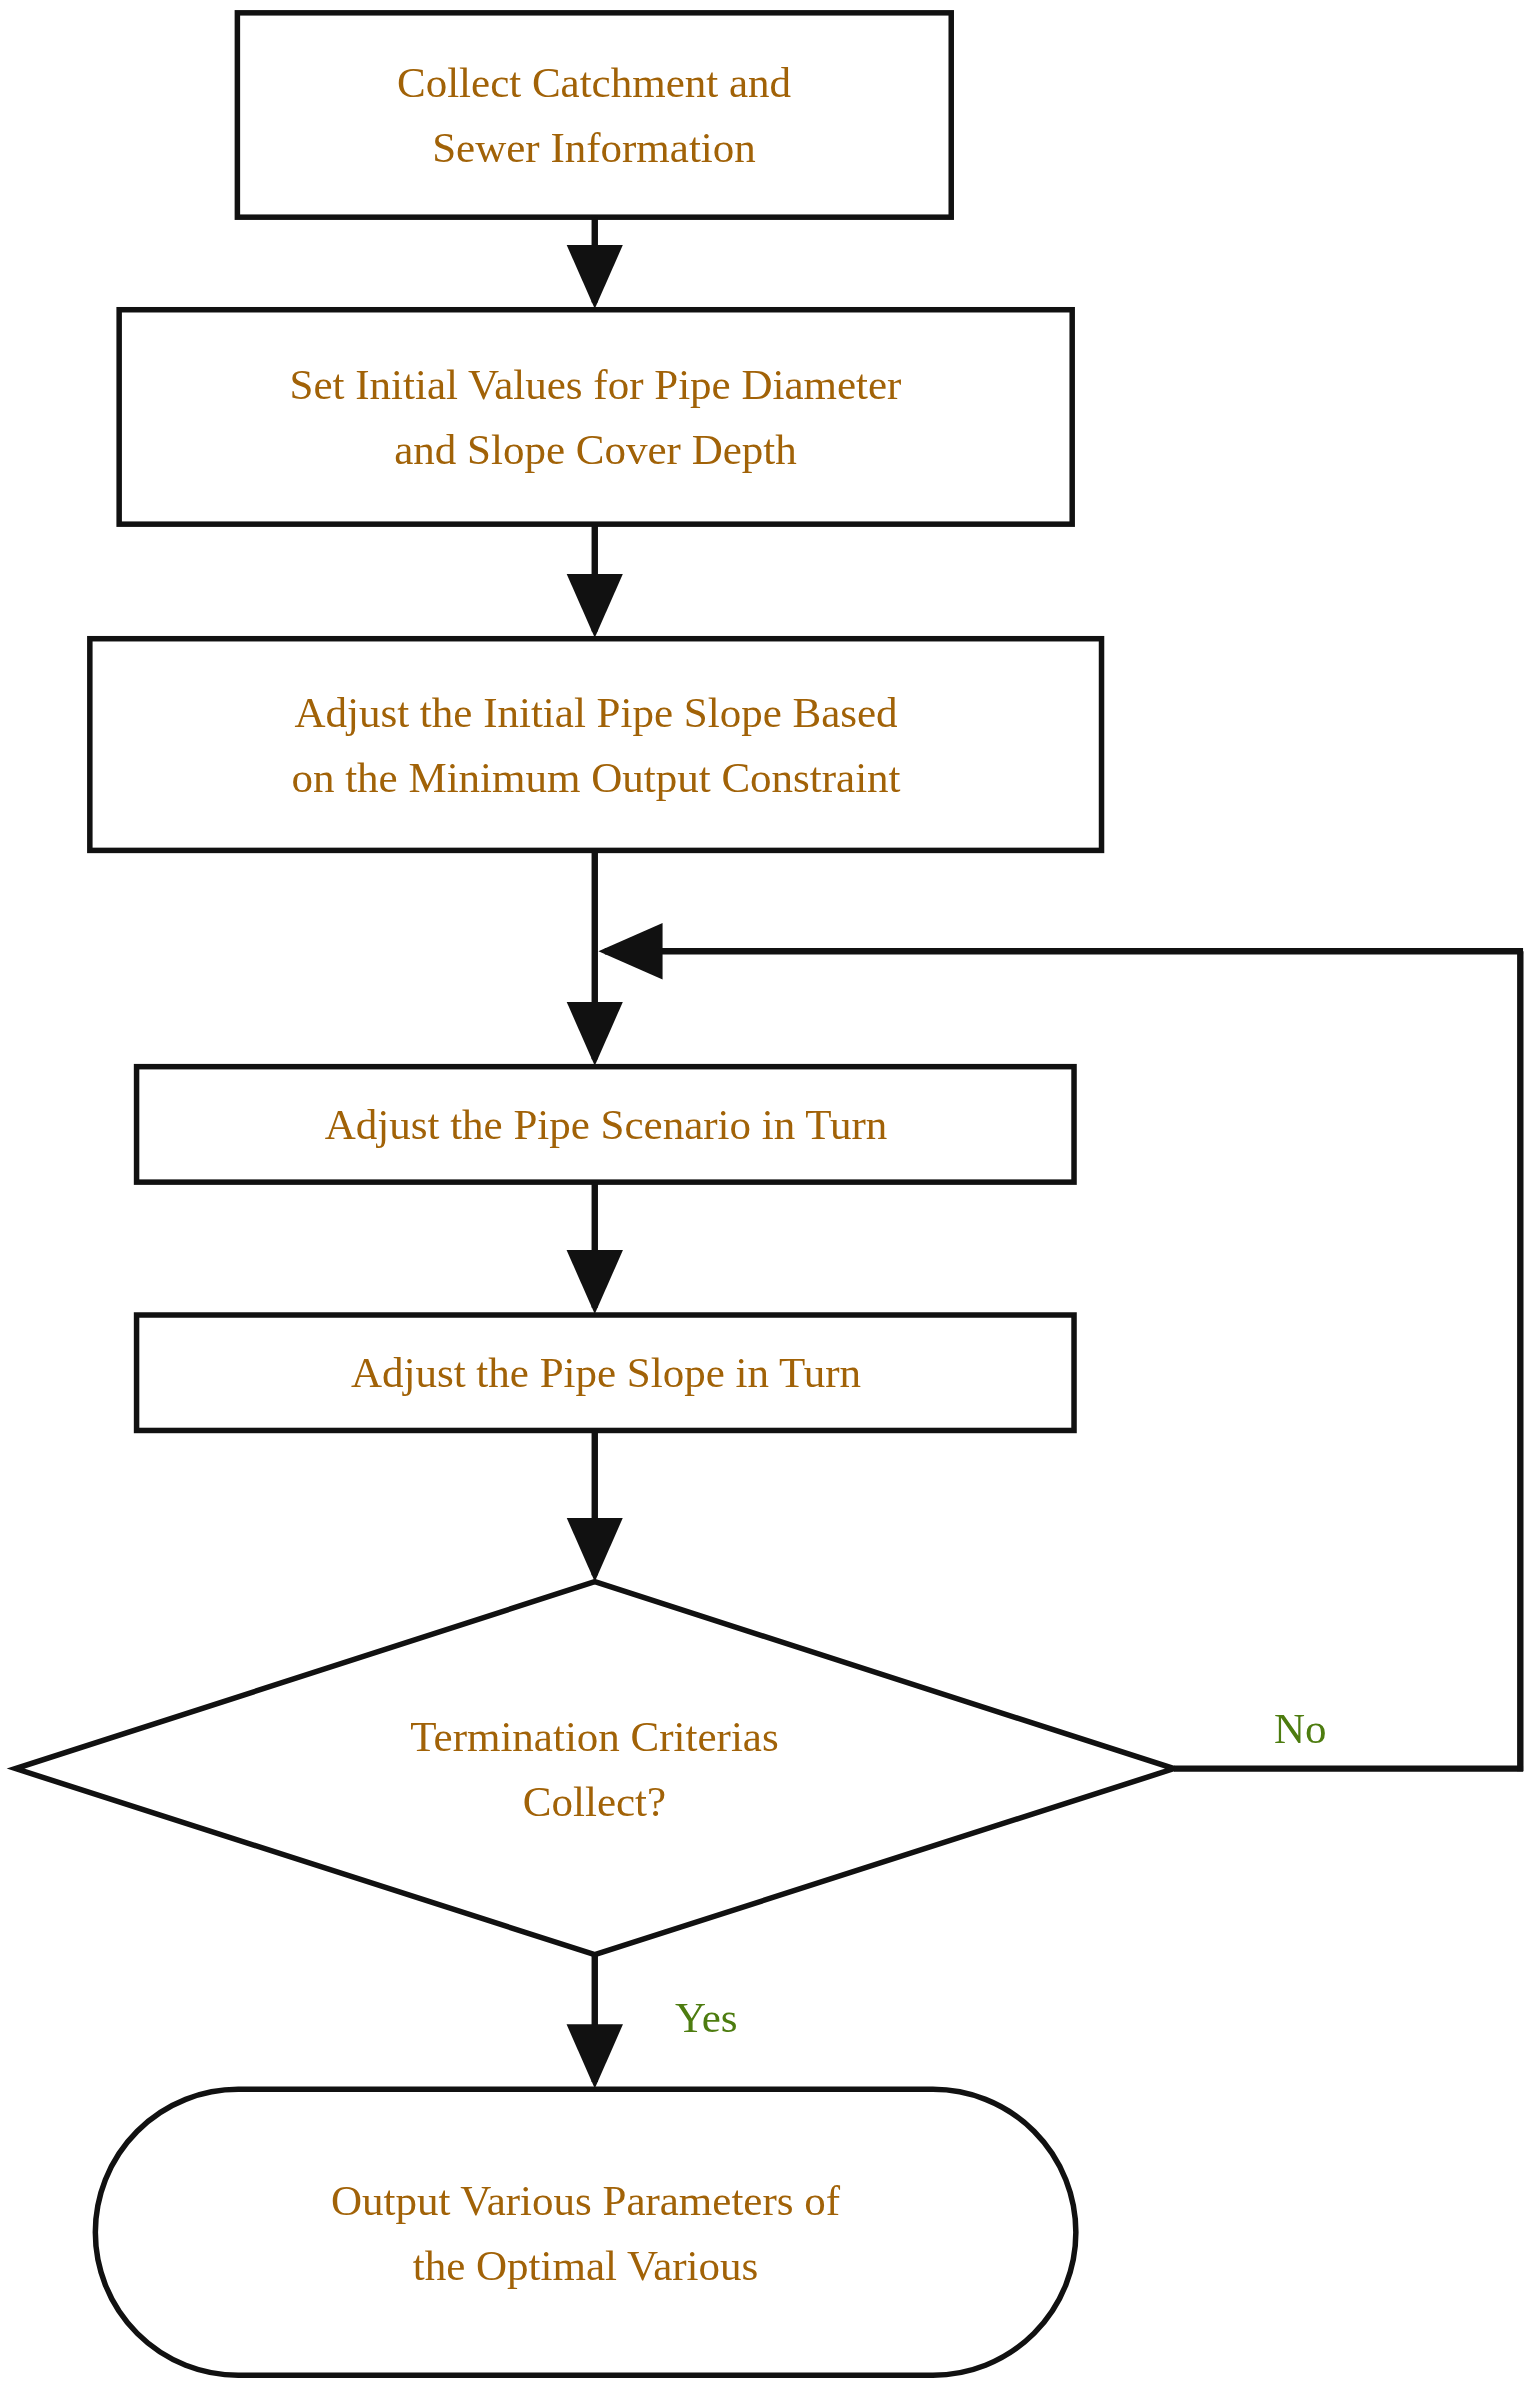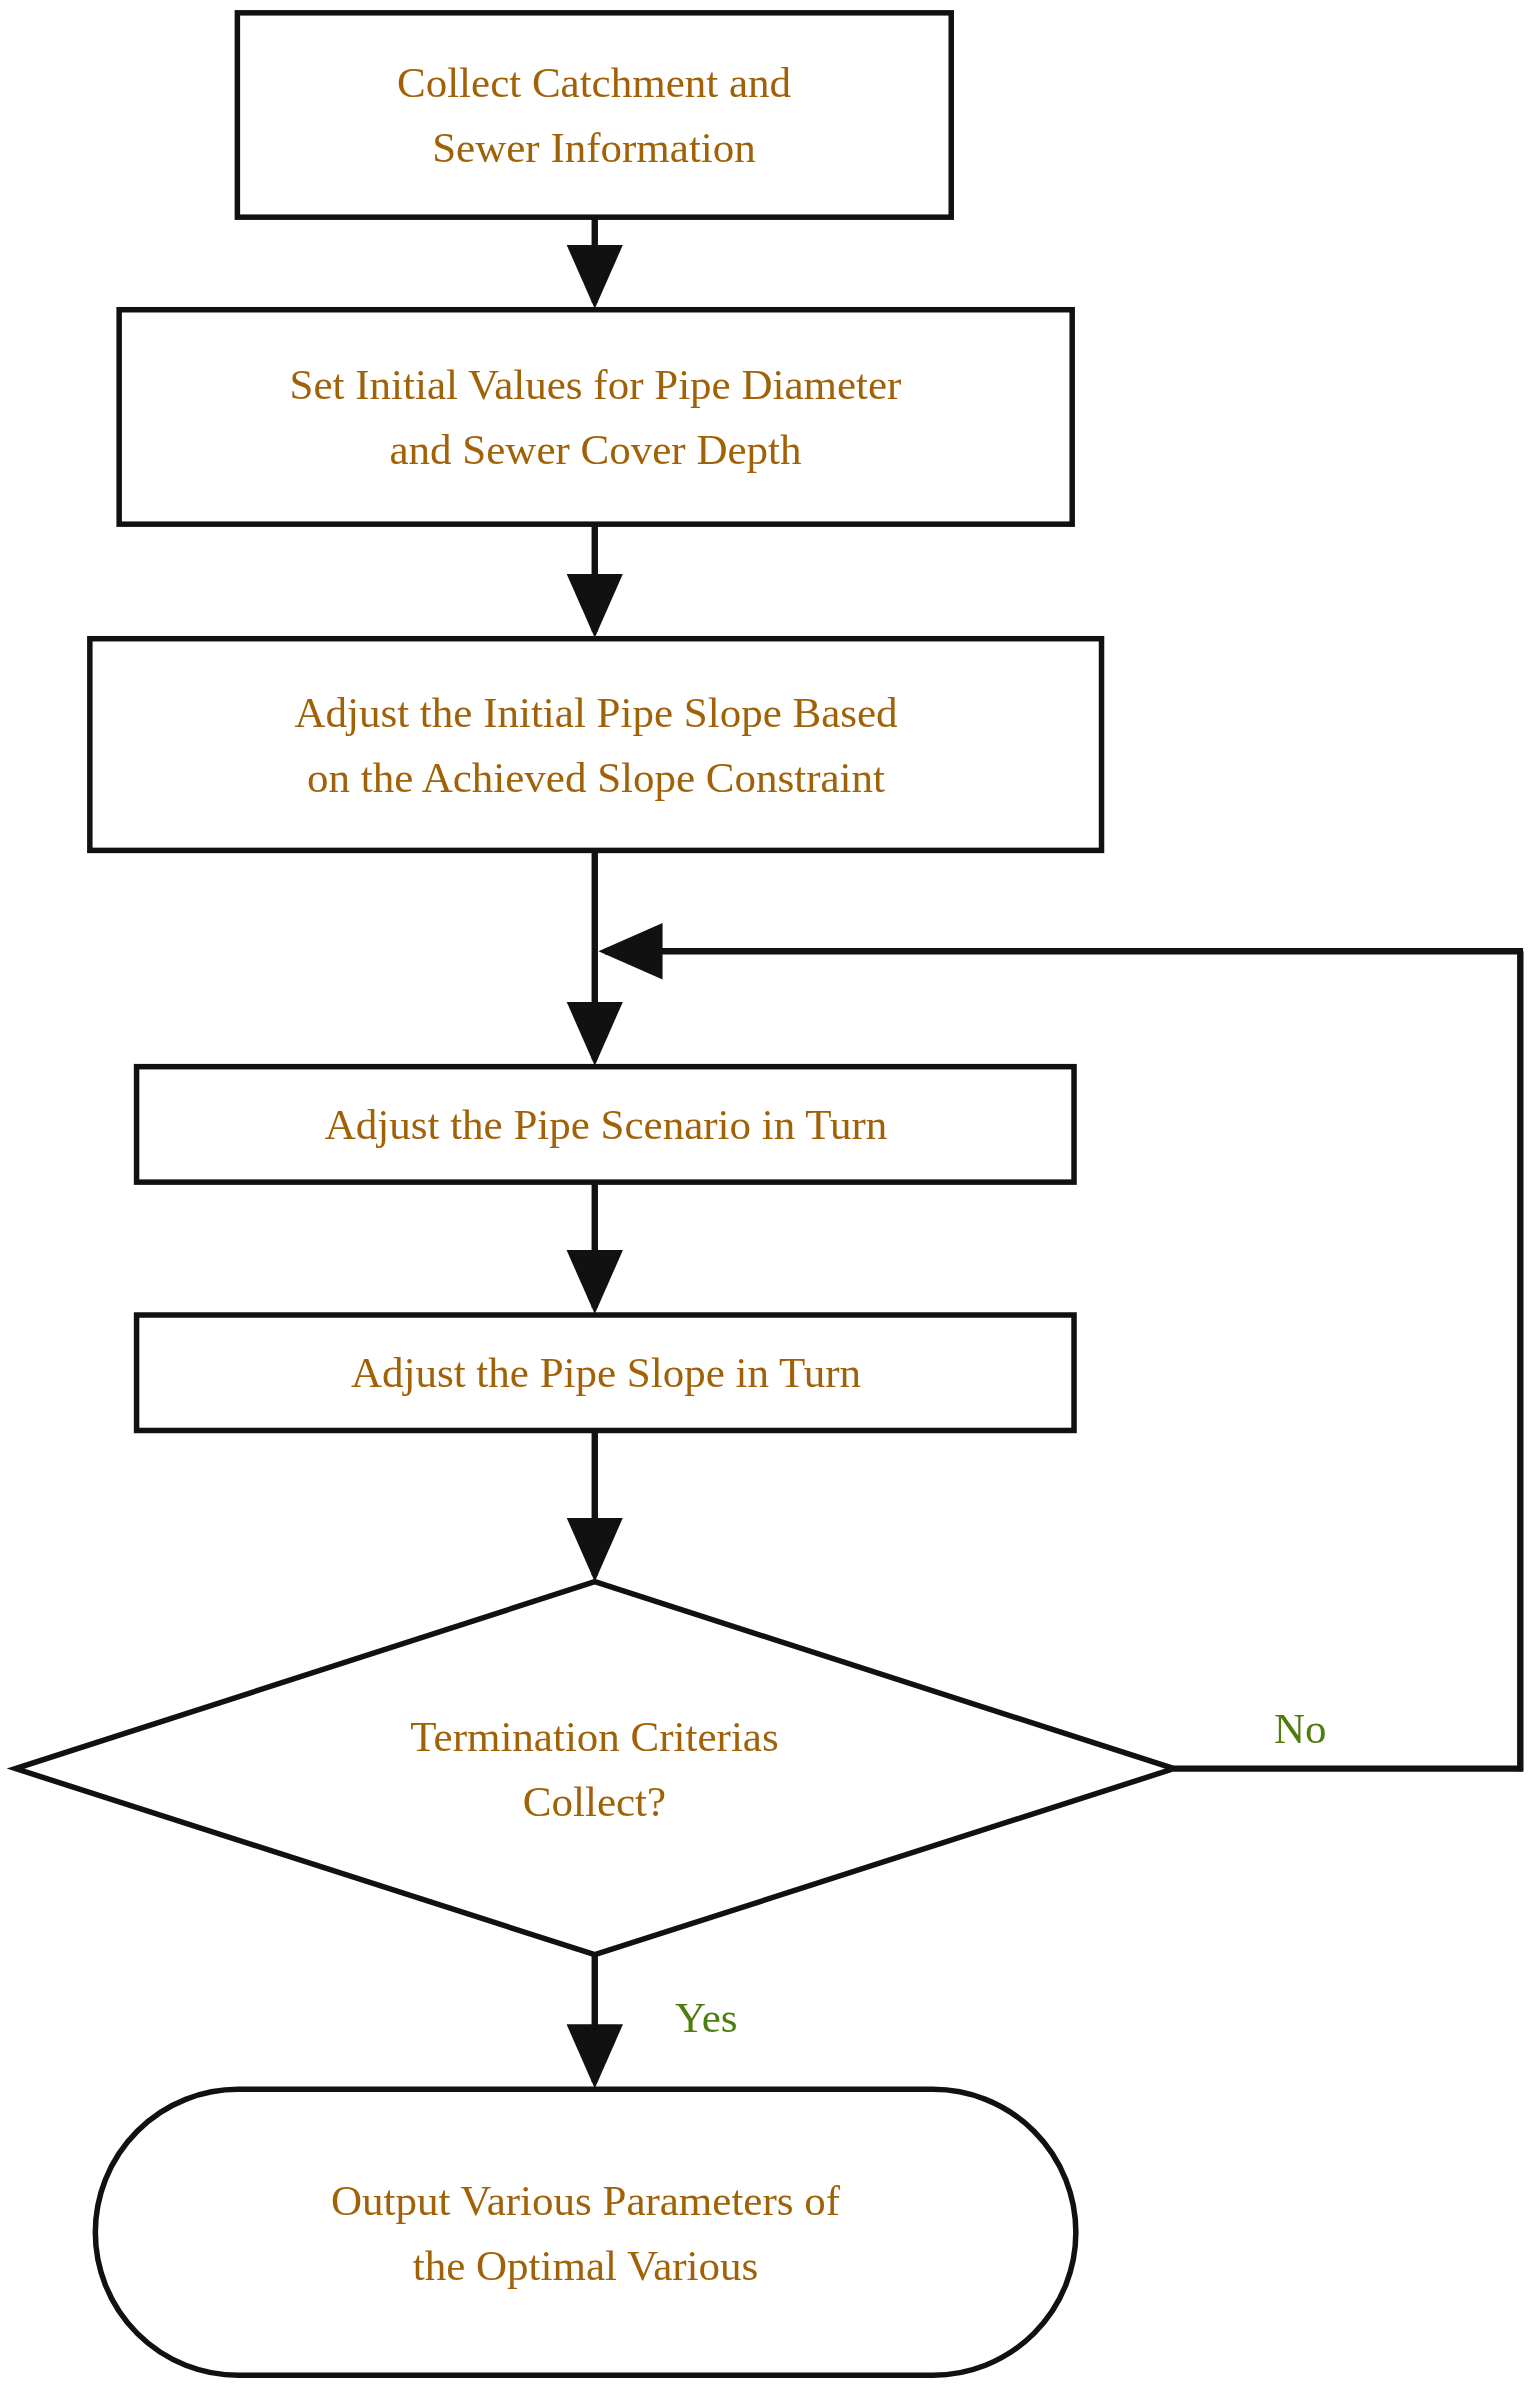--- a/index.html
+++ b/index.html
@@ -90,26 +90,26 @@
     <line x1="1662" y1="1038" x2="660" y2="1038" stroke="#111111" stroke-width="7" marker-end="url(#arrowhead)"></line>
   </svg>
 
   <div class="node-text" style="left:237px; top:13px; width:714px; height:204px;">
     <span>Collect Catchment and</span>
     <span>Sewer Information</span>
   </div>
 
   <div class="node-text" style="left:119px; top:310px; width:953px; height:214px;">
     <span>Set Initial Values for Pipe Diameter</span>
-    <span>and Sewer Cover Depth</span>
+    <span>and Slope Cover Depth</span>
   </div>
 
   <div class="node-text" style="left:90px; top:639px; width:1012px; height:212px;">
     <span>Adjust the Initial Pipe Slope Based</span>
-    <span>on the Achieved Slope Constraint</span>
+    <span>on the Minimum Output Constraint</span>
   </div>
 
   <div class="node-text" style="left:137px; top:1067px; width:938px; height:115px;">
     <span>Adjust the Pipe Scenario in Turn</span>
   </div>
 
   <div class="node-text" style="left:137px; top:1315px; width:938px; height:115px;">
     <span>Adjust the Pipe Slope in Turn</span>
   </div>
 

